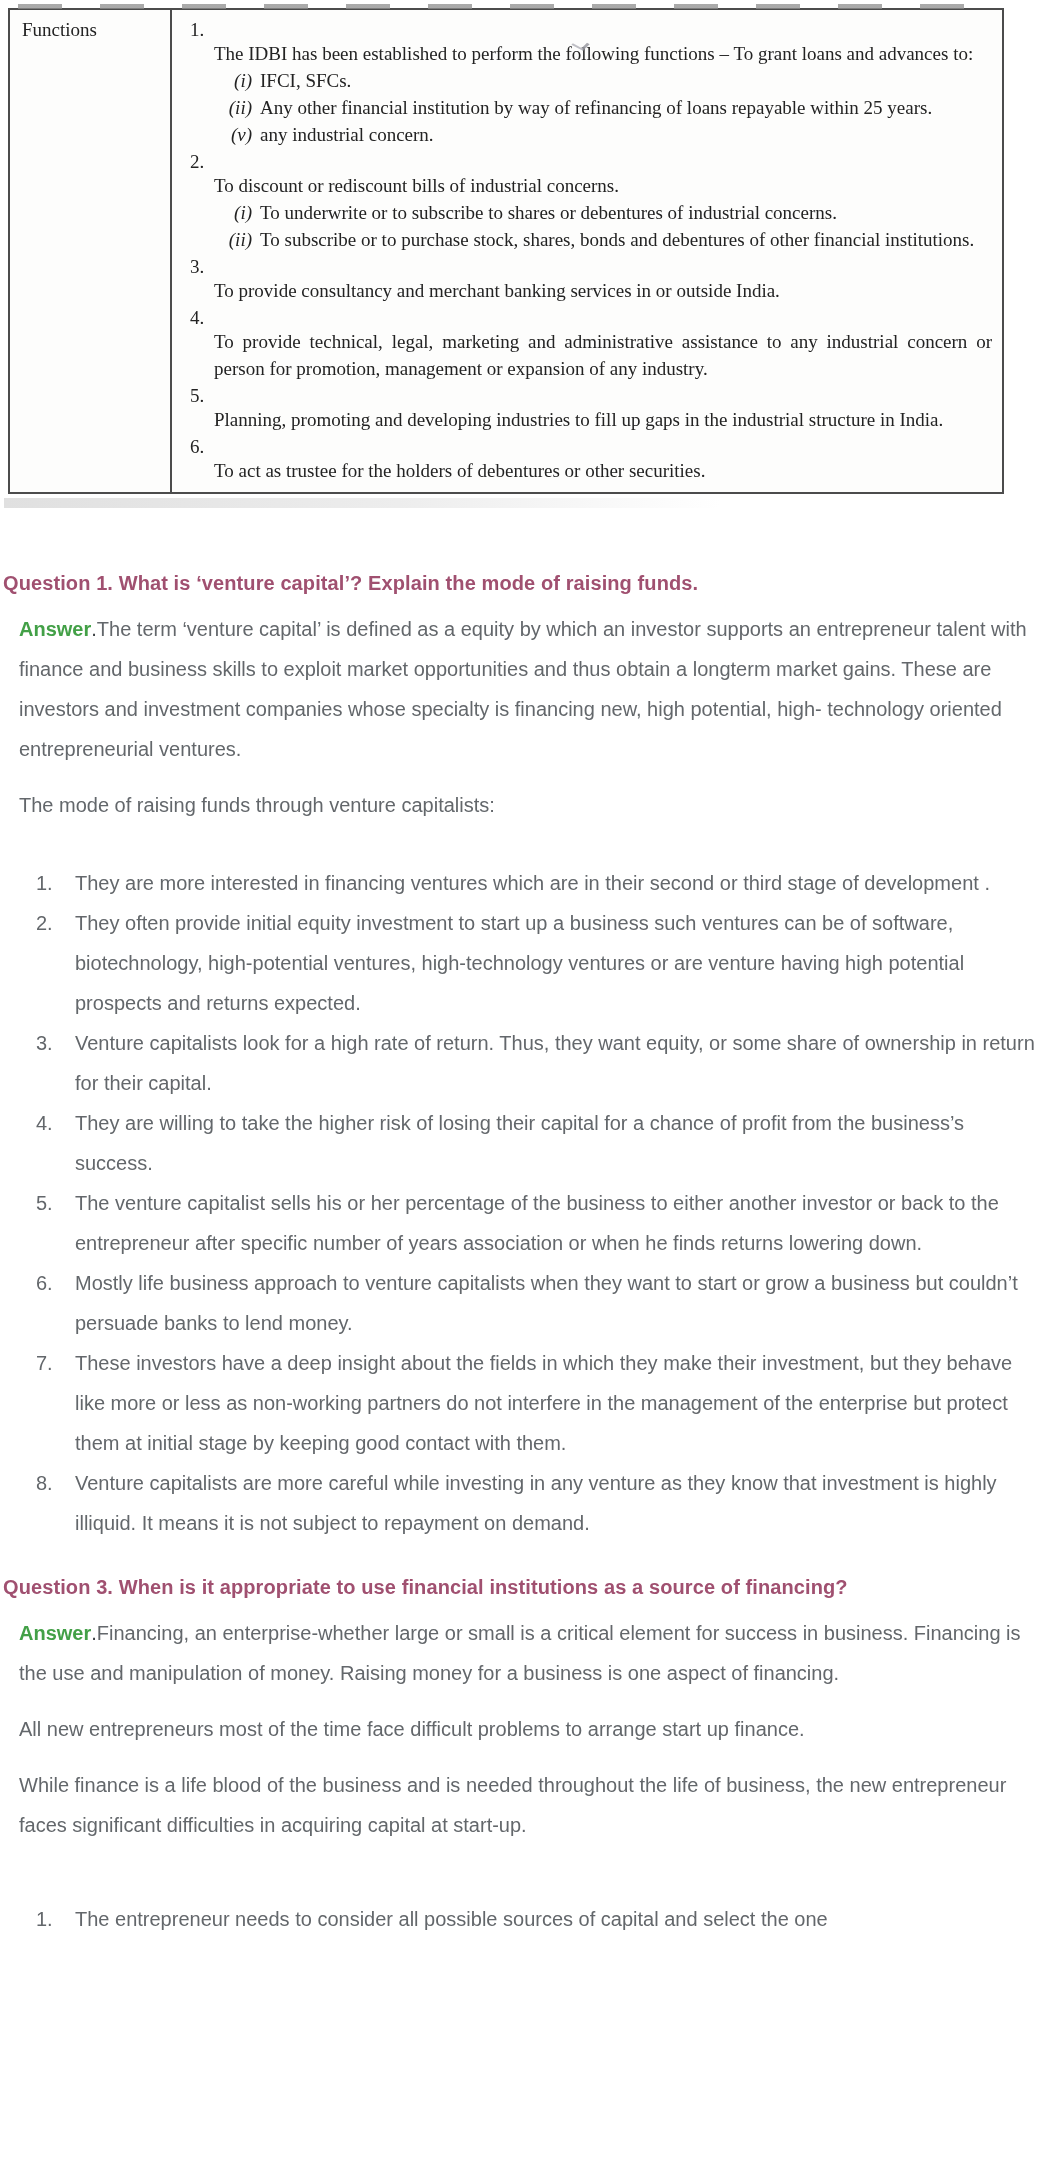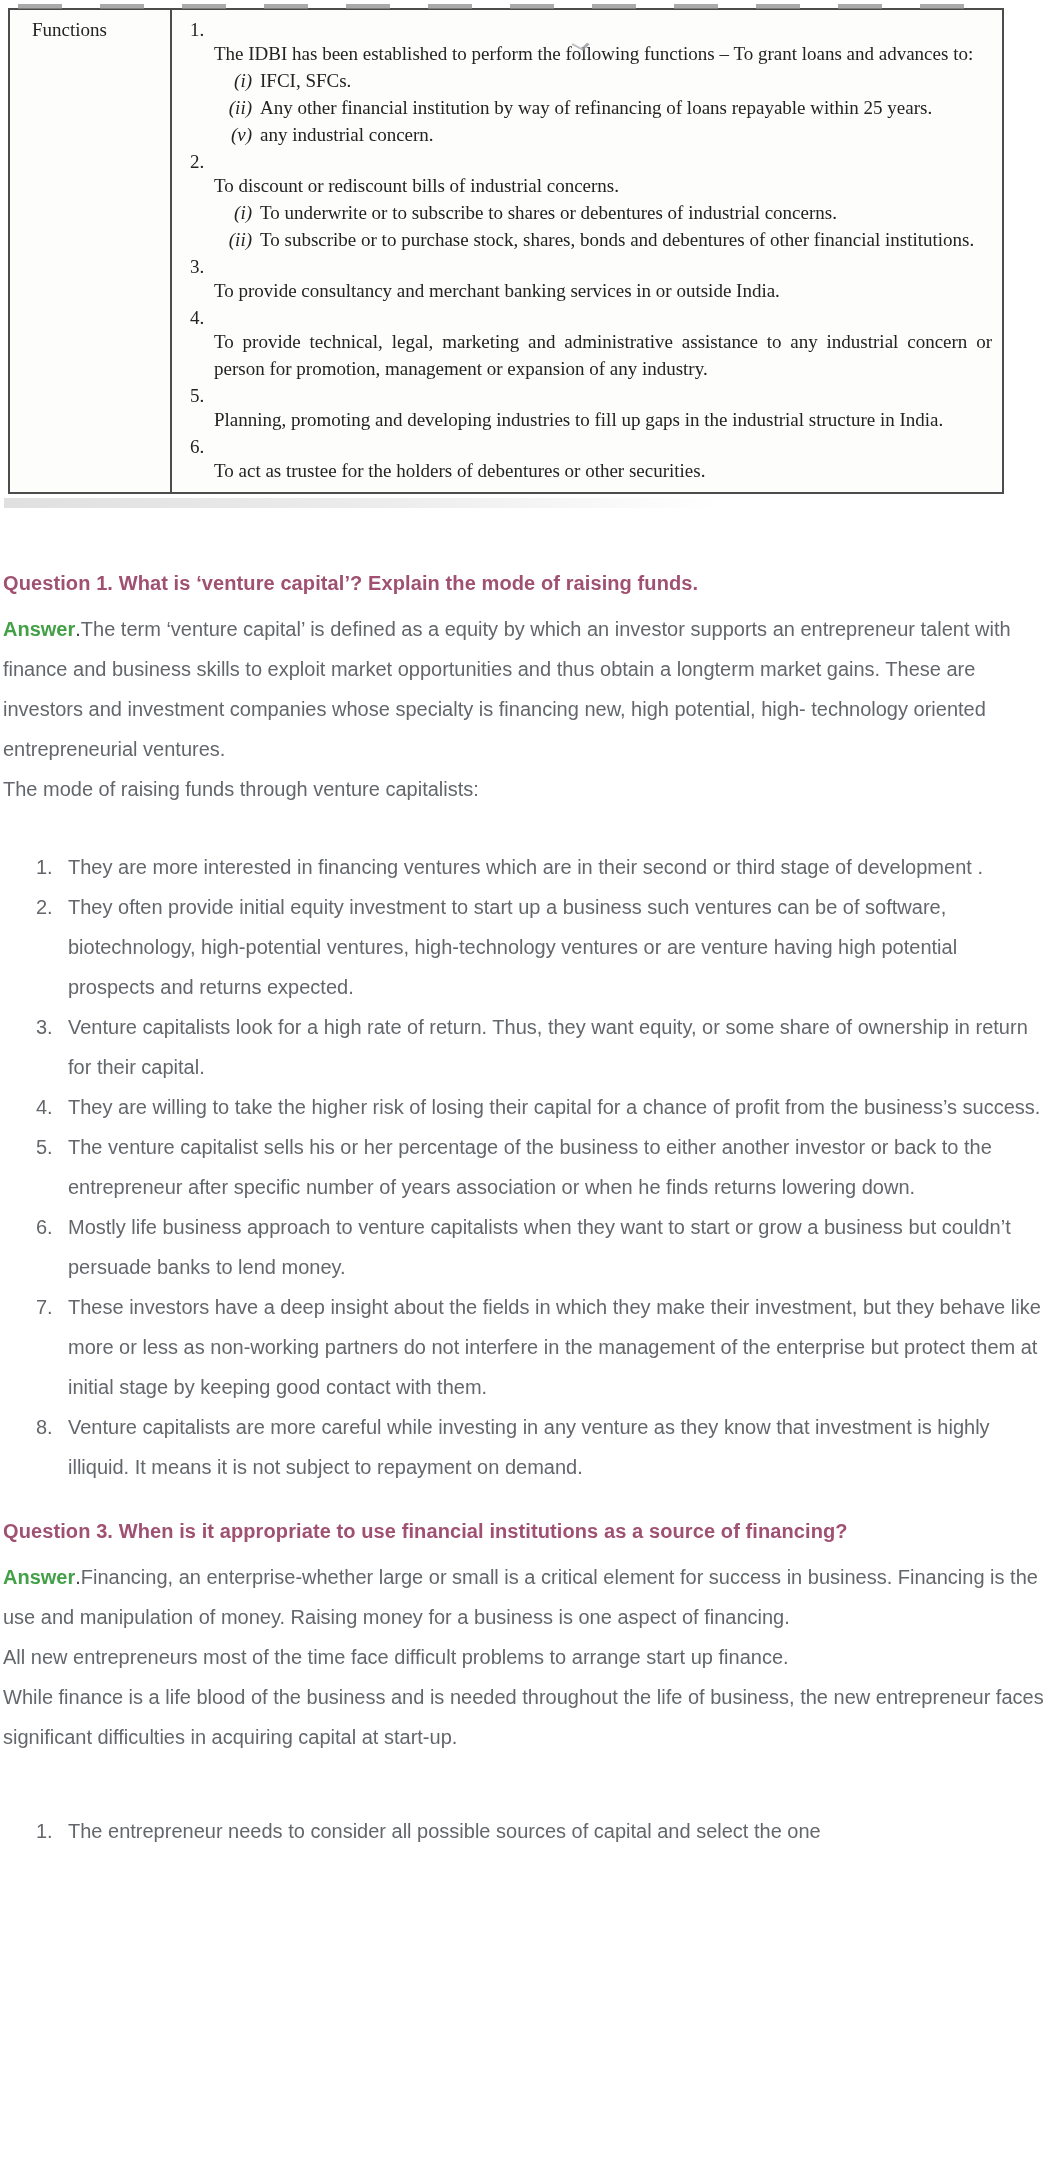--- a/index.html
+++ b/index.html
@@ -11,21 +11,21 @@
   .dash-top {
     position:absolute; top:-4px; left:10px; right:2px; height:5px;
     background:repeating-linear-gradient(90deg,#8d8d8d 0 44px, transparent 44px 82px);
     opacity:.75;
   }
   .scan-table {
     display:flex; border:2px solid #4c4c4c; background:#fdfdfc;
     font-family:"Liberation Serif", serif; color:#232323;
     font-size:19px; line-height:27px;
   }
-  .scan-left { width:162px; flex:none; border-right:2px solid #4c4c4c; padding:6px 22px; }
+  .scan-left { width:162px; flex:none; border-right:2px solid #4c4c4c; padding:6px 12px; }
   .scan-right { flex:1; padding:6px 10px 8px 12px; }
   .scan-item { display:flex; }
   .scan-item .n { flex:none; width:24px; margin-left:6px; }
   .scan-item .t { flex:1; text-align:justify;margin-top:24px; }
   .scan-sub { display:flex; margin-left:30px; }
   .scan-sub .m { flex:none; width:46px; text-align:right; padding-right:8px; font-style:italic; }
   .scan-sub .t { flex:1; text-align:justify; }
   .scan-shadow {
     height:10px; width:72%; margin:4px 0 0 -4px;
     background:linear-gradient(90deg,#e0e0e0,#ededed 55%, rgba(255,255,255,0));
@@ -37,29 +37,29 @@
   }
 
   
   .main { padding:0 8px 0 3px; }
   .q {
     font-size:20px; line-height:27px; font-weight:bold; color:#a05070;
     letter-spacing:.1px;
   }
   .q2-head { margin-top:62px; }
   .q3-head { margin-top:31px; }
-  p.body { font-size:20px; line-height:40px; margin:0; }
+  p.body { font-size:20px; line-height:40px; margin:16px; }
   .after-q { margin-top:12px !important; }
   .ans-label { color:#43a047; font-weight:bold; }
   .ans-punct { color:#3c4043; }
 
   ol.mlist { list-style:none; margin:38px 0 0 0; }
   ol.mlist li { display:flex; font-size:20px; line-height:40px; }
   ol.mlist .num { flex:none; width:32px; margin-left:33px; }
-  ol.mlist .txt { flex:1; padding-right:2px; }
+  ol.mlist .txt { flex:1; padding-right:2px;margin-left:7px; }
   .q3-list { margin-top:54px !important; }
 </style>
 </head>
 <body>
 
 <div class="scan-wrap">
   <div class="dash-top"></div>
   <span class="pen-mark"></span>
   <div class="scan-table">
     <div class="scan-left">

